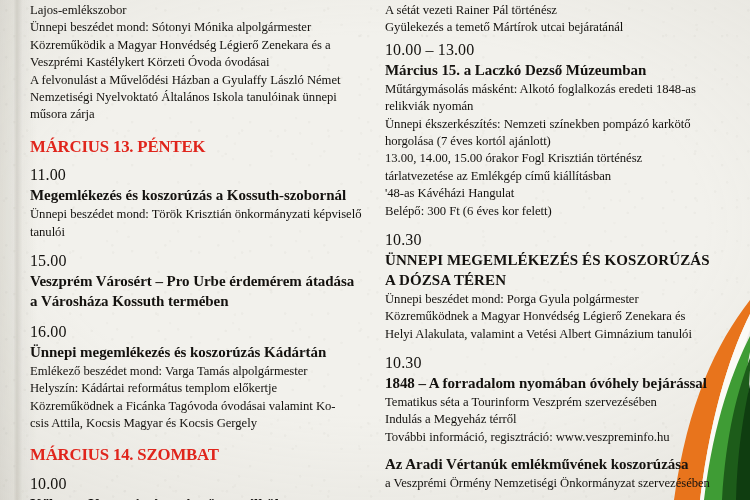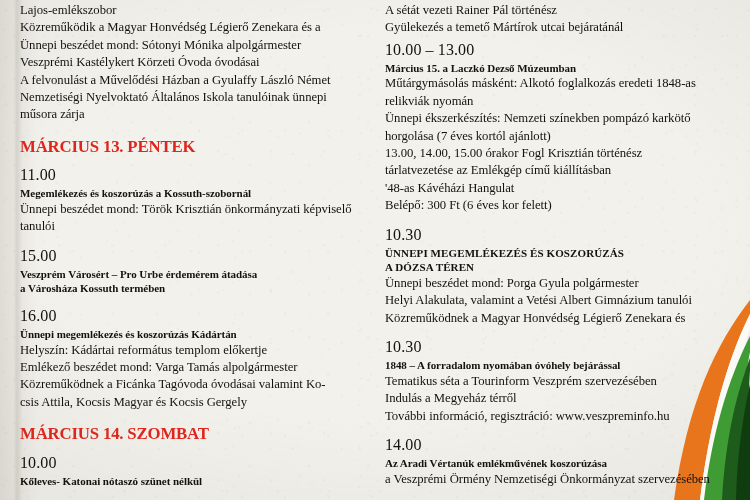--- a/index.html
+++ b/index.html
@@ -80,21 +80,21 @@
   #program-columns {
     position: absolute;
     inset: 0;
     z-index: 3;
     display: flex;
     padding-top: 2px;
   }
   .column {
     width: 375px;
     box-sizing: border-box;
-    padding-left: 20px;
+    padding-left: 30px;
     padding-right: 10px;
   }
   .column.right { padding-left: 10px; }
 
   
   .day-heading {
     color: #e0251c;
     font-family: "Liberation Serif", "DejaVu Serif", serif;
     font-weight: bold;
     font-size: 17.5px;
@@ -107,21 +107,21 @@
   }
   .entry { margin-bottom: 9px; }
   .entry:first-child { margin-top: 0; }
   .time {
     font-size: 16px;
     line-height: 1.38;
     letter-spacing: .1px;
   }
   .title {
     font-weight: bold;
-    font-size: 11px;
+    font-size: 15px;
     line-height: 1.33;
     letter-spacing: -.05px;
   }
   .title.caps { letter-spacing: .1px; }
   .desc {
     font-size: 12.7px;
     line-height: 1.37;
     letter-spacing: -.05px;
   }
   .lead-block { margin-bottom: 2px; }
@@ -141,22 +141,22 @@
   <path d="M120 58 C 108 90, 96 132, 92 200 L 116 200 C 117 138, 119 86, 120 70 Z" fill="#1d5c1a"></path>
   <path d="M120 84 C 113 116, 107 154, 106 200 L 120 200 Z" fill="#0f3d10"></path>
 </svg>
 
 <div id="program-columns">
 
   <div class="column left">
 
     <div class="lead-block">
       <div class="desc">Lajos-emlékszobor</div>
+      <div class="desc">Ünnepi beszédet mond: Sótonyi Mónika alpolgármester</div>
       <div class="desc">Közreműködik a Magyar Honvédség Légierő Zenekara és a</div>
-      <div class="desc">Ünnepi beszédet mond: Sótonyi Mónika alpolgármester</div>
       <div class="desc">Veszprémi Kastélykert Körzeti Óvoda óvodásai</div>
       <div class="desc">A felvonulást a Művelődési Házban a Gyulaffy László Német</div>
       <div class="desc">Nemzetiségi Nyelvoktató Általános Iskola tanulóinak ünnepi</div>
       <div class="desc">műsora zárja</div>
     </div>
 
     <div class="day-heading">MÁRCIUS 13. PÉNTEK</div>
 
     <div class="entry">
       <div class="time">11.00</div>
@@ -166,22 +166,22 @@
     </div>
 
     <div class="entry">
       <div class="time">15.00</div>
       <div class="title">Veszprém Városért – Pro Urbe érdemérem átadása<br>a Városháza Kossuth termében</div>
     </div>
 
     <div class="entry">
       <div class="time">16.00</div>
       <div class="title">Ünnepi megemlékezés és koszorúzás Kádártán</div>
+      <div class="desc">Emlékező beszédet mond: Varga Tamás alpolgármester</div>
       <div class="desc">Helyszín: Kádártai református templom előkertje</div>
-      <div class="desc">Emlékező beszédet mond: Varga Tamás alpolgármester</div>
       <div class="desc">Közreműködnek a Ficánka Tagóvoda óvodásai valamint Ko-</div>
       <div class="desc">csis Attila, Kocsis Magyar és Kocsis Gergely</div>
     </div>
 
     <div class="day-heading">MÁRCIUS 14. SZOMBAT</div>
 
     <div class="entry">
       <div class="time">10.00</div>
       <div class="title">Kőleves- Katonai nótaszó szünet nélkül</div>
 
@@ -206,34 +206,33 @@
       <div class="desc">13.00, 14.00, 15.00 órakor Fogl Krisztián történész</div>
       <div class="desc">tárlatvezetése az Emlékgép című kiállításban</div>
       <div class="desc">'48-as Kávéházi Hangulat</div>
       <div class="desc">Belépő: 300 Ft (6 éves kor felett)</div>
     </div>
 
     <div class="entry">
       <div class="time">10.30</div>
       <div class="title caps">ÜNNEPI MEGEMLÉKEZÉS ÉS KOSZORÚZÁS<br>A DÓZSA TÉREN</div>
       <div class="desc">Ünnepi beszédet mond: Porga Gyula polgármester</div>
+      <div class="desc">Közreműködnek a Magyar Honvédség Légierő Zenekara és</div>
       <div class="desc">Helyi Alakulata, valamint a Vetési Albert Gimnázium tanulói</div>
-      <div class="desc">Közreműködnek a Magyar Honvédség Légierő Zenekara és</div>
     </div>
 
     <div class="entry">
       <div class="time">10.30</div>
       <div class="title">1848 – A forradalom nyomában óvóhely bejárással</div>
       <div class="desc">Tematikus séta a Tourinform Veszprém szervezésében</div>
       <div class="desc">Indulás a Megyeház térről</div>
       <div class="desc">További információ, regisztráció: www.veszpreminfo.hu</div>
     </div>
 
     <div class="entry">
-      <div class="time">14.00</div>
       <div class="title">Az Aradi Vértanúk emlékművének koszorúzása</div>
       <div class="desc">a Veszprémi Örmény Nemzetiségi Önkormányzat szervezésében</div>
     </div>
 
     <div class="entry">
       <div class="time">15.00</div>
 
     </div>
 
   </div>

